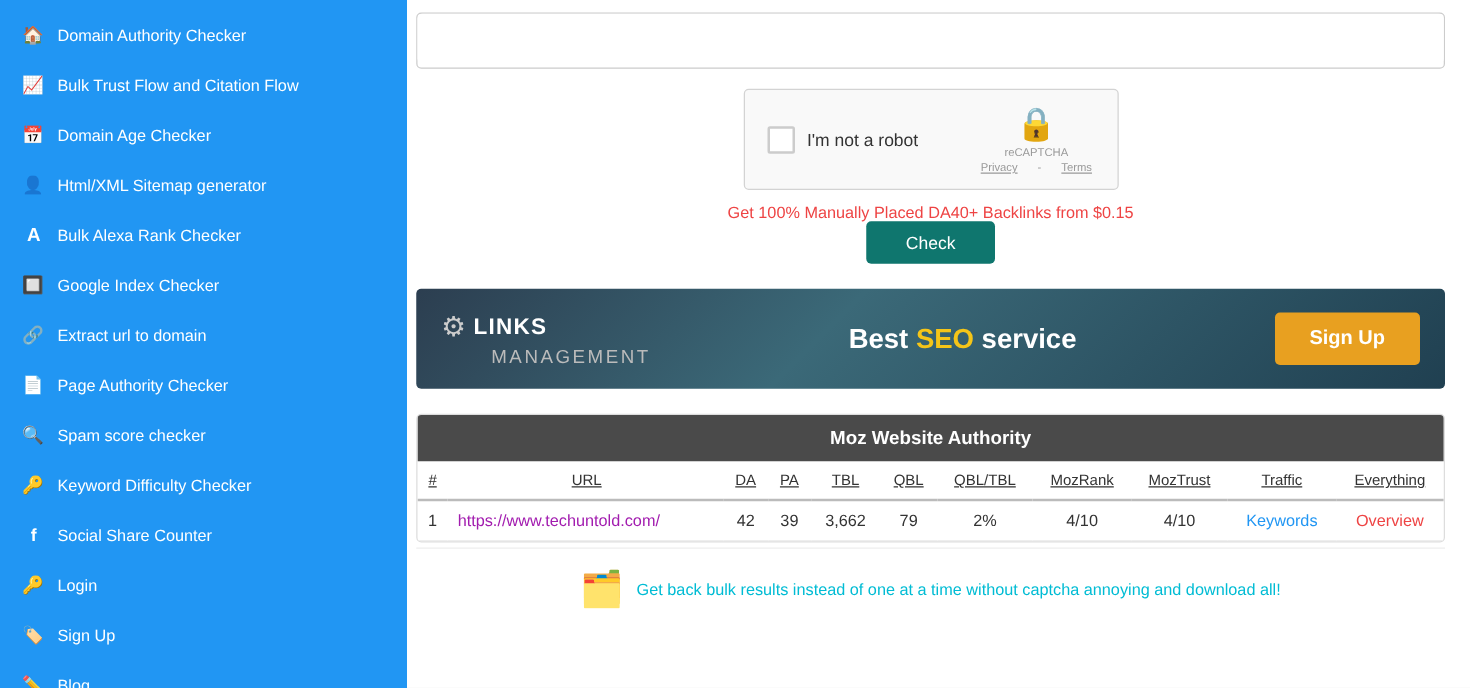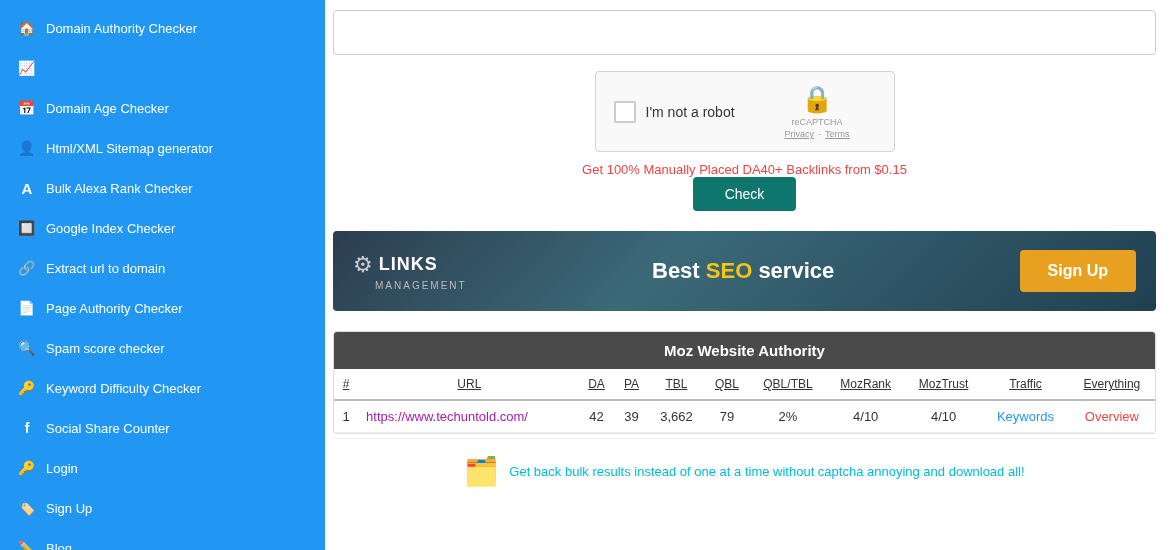--- a/index.html
+++ b/index.html
@@ -165,24 +165,24 @@
       font-size: 22px;
       color: #ccc;
     }
     .banner-logo-text {
       font-size: 18px;
       font-weight: bold;
       color: #fff;
       letter-spacing: 1px;
     }
     .banner-logo-sub {
-      font-size: 10px;
+      font-size: 15px;
       color: #bbb;
       letter-spacing: 2px;
-      margin-left: 22px;
+      margin-left: 40px;
     }
     .banner-tagline {
       flex: 1;
       font-size: 22px;
       font-weight: bold;
       color: #fff;
       text-align: center;
     }
     .banner-tagline span { color: #fff; }
     .banner-tagline .seo { color: #f5c518; }
@@ -266,20 +266,21 @@
 </head>
 <body>
 
 <nav class="sidebar">
   <div class="sidebar-item">
     <span class="sidebar-icon">🏠</span>
     <span class="sidebar-item-label">Domain Authority Checker</span>
   </div>
   <div class="sidebar-item">
     <span class="sidebar-icon">📈</span>
+    <span class="sidebar-item-label">Bulk Trust Flow and Citation Flow</span>
   </div>
   <div class="sidebar-item">
     <span class="sidebar-icon">📅</span>
     <span class="sidebar-item-label">Domain Age Checker</span>
   </div>
   <div class="sidebar-item">
     <span class="sidebar-icon">👤</span>
     <span class="sidebar-item-label">Html/XML Sitemap generator</span>
   </div>
   <div class="sidebar-item">
@@ -334,21 +335,21 @@
 
     <div class="captcha-row">
       <div class="captcha-box">
         <div class="captcha-left">
           <div class="captcha-checkbox"></div>
           <span class="captcha-label">I'm not a robot</span>
         </div>
         <div class="captcha-right">
           <div style="font-size:26px;">🔒</div>
           <span class="recaptcha-text">reCAPTCHA</span>
-          <div style="display:flex;gap:4px;">
+          <div style="display:flex;gap:16px;">
             <span class="recaptcha-link">Privacy</span>
             <span class="recaptcha-text">-</span>
             <span class="recaptcha-link">Terms</span>
           </div>
         </div>
       </div>
     </div>
 
     <p class="promo-text">Get 100% Manually Placed DA40+ Backlinks from $0.15</p>
 

